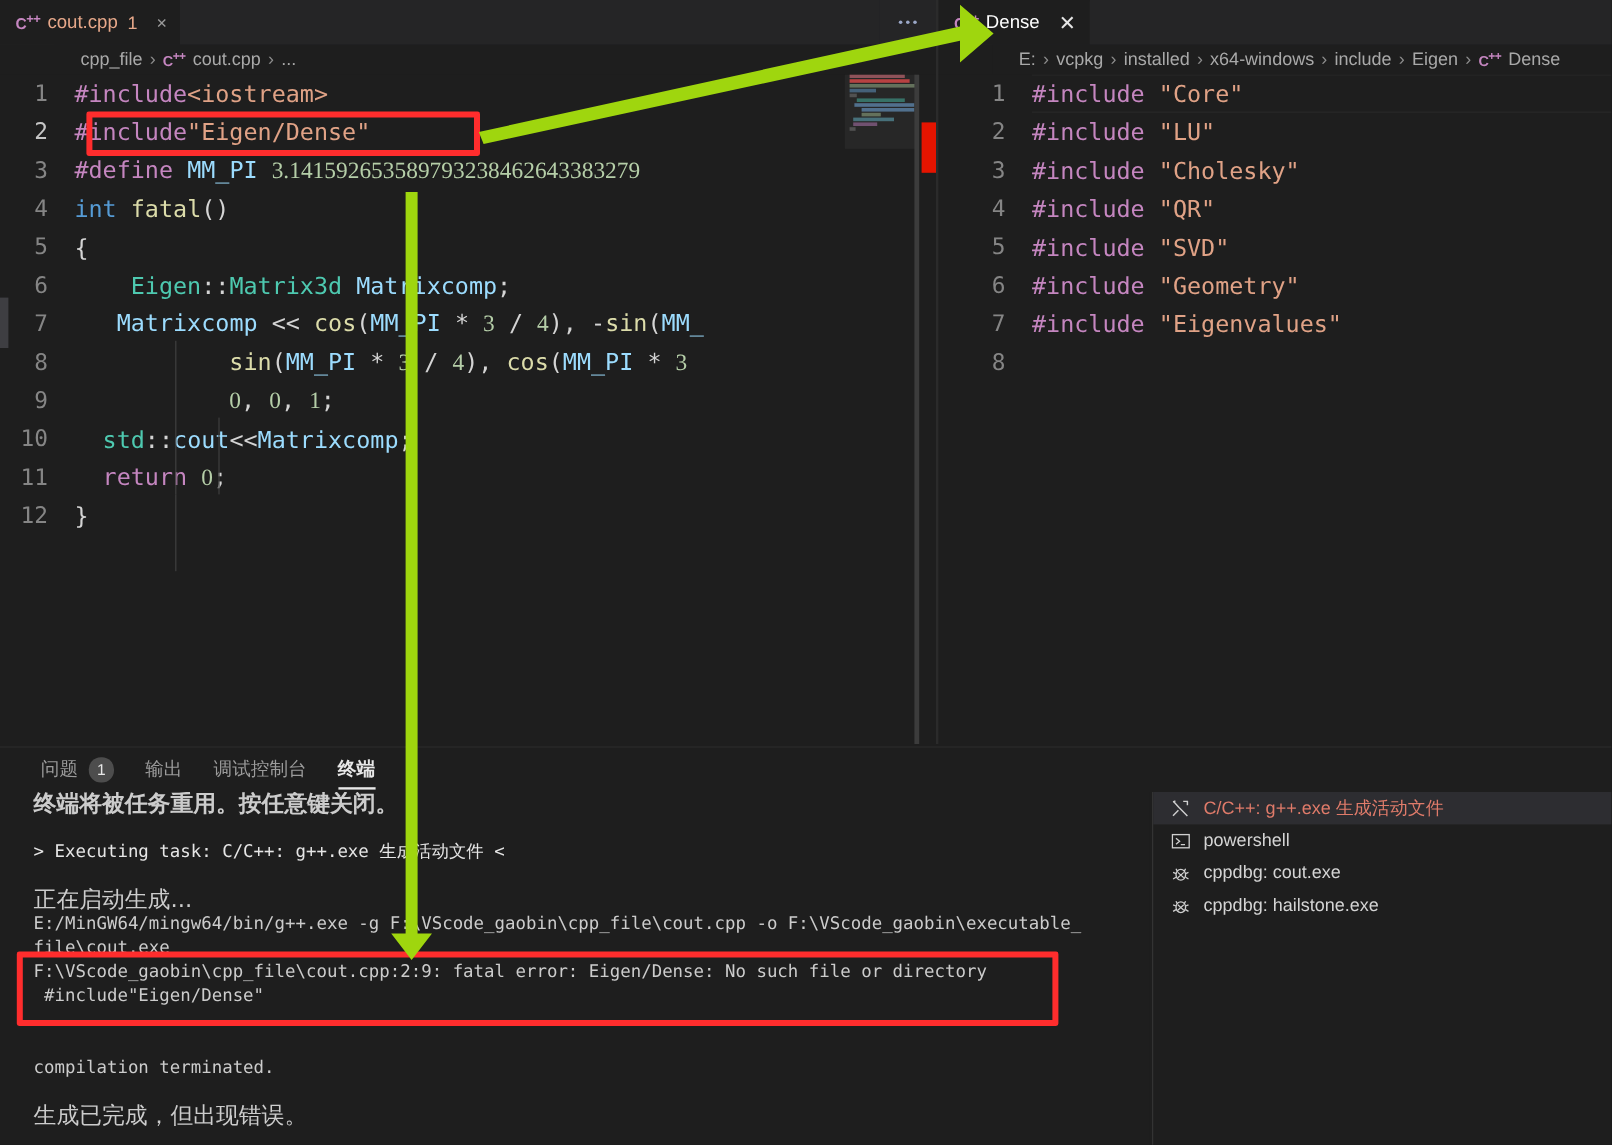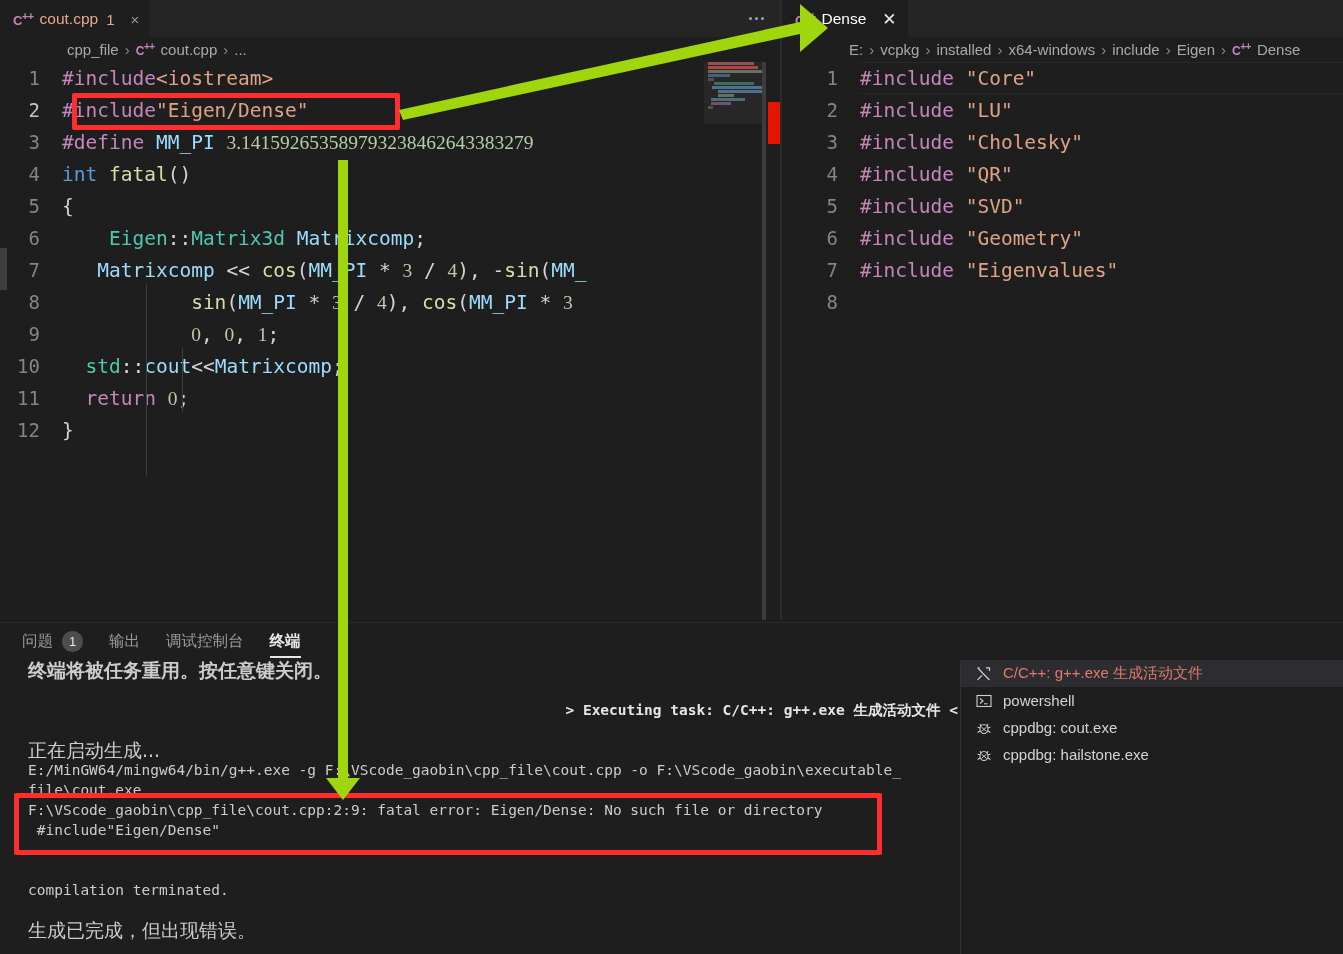--- a/index.html
+++ b/index.html
@@ -64,34 +64,34 @@
   #minimap-slider { position: absolute; right: 16px; top: 0; width: 60px; height: 62px; background: rgba(255,255,255,0.045); }
   .editor-scrollbar { position: absolute; right: 0; top: 0; width: 14px; height: 558px; background: #1e1e1e; }
   .overview-err { position: absolute; right: 0; width: 12px; height: 42px; background: #e51400; }
 
   
   #splitter { position: absolute; left: 780px; top: 0; width: 2px; height: 620px; background: #2b2b2b; }
   .pane-divider { position: absolute; top: 0; width: 4px; height: 558px; background: #3c3c3c; }
 
   
   #panel { position: absolute; left: 0; top: 622px; width: 1343px; height: 332px; background: #1e1e1e; border-top: 1px solid #2b2b2b; }
-  #panel-tabs { height: 37px; display: flex; align-items: flex-start; padding-left: 22px; gap: 26px; }
+  #panel-tabs { height: 37px; display: flex; align-items: flex-start; padding-left: 34px; gap: 26px; }
   .ptab { font-size: 15.5px; color: #9b9b9b; display: flex; align-items: center; gap: 9px;
           height: 37px; position: relative; cursor: pointer; }
   .ptab.active { color: #e7e7e7; font-weight: bold; }
   .ptab.active::after { content: ""; position: absolute; left: 0; right: 0; bottom: 2px; height: 2px; background: #e7e7e7; }
   .ptab .count { background: #4d4d4d; color: #e7e7e7; border-radius: 10px;
                  min-width: 21px; height: 21px; display: inline-flex; align-items: center;
                  justify-content: center; font-size: 13px; font-weight: normal; padding: 0 6px; }
 
   #terminal { position: absolute; left: 0; top: 37px; width: 958px; height: 295px;
               padding: 0 0 0 28px; background: #1e1e1e; overflow: hidden; }
   .tline { font-family: "DejaVu Sans Mono", "Liberation Mono", monospace;
            font-size: 14.5px; color: #cccccc; white-space: pre; height: 20px; line-height: 20px; }
-  .tline.bold { font-weight: bold; color: #e6e6e6; text-align: right; }
+  .tline.bold { font-weight: normal; color: #e6e6e6; }
   .tline.cjk { font-family: "DejaVu Sans", sans-serif; font-size: 19px; }
   .tline.gap { height: 20px; }
 
   #term-sidebar { position: absolute; left: 960px; top: 37px; width: 383px; height: 295px; background: #1e1e1e; border-left: 1px solid #333333; }
   .tsb-item { display: flex; align-items: center; gap: 10px; height: 27px; padding-left: 14px;
               font-size: 15px; color: #d4d4d4; cursor: pointer; }
   .tsb-item.selected { background: #2d2d31; color: #e07b6a; }
   .tsb-item .tsb-icon { width: 18px; height: 18px; flex: none; display: inline-flex; align-items: center; justify-content: center; color: #cfcfcf; }
   .tsb-item .tsb-label { white-space: nowrap; }
 

